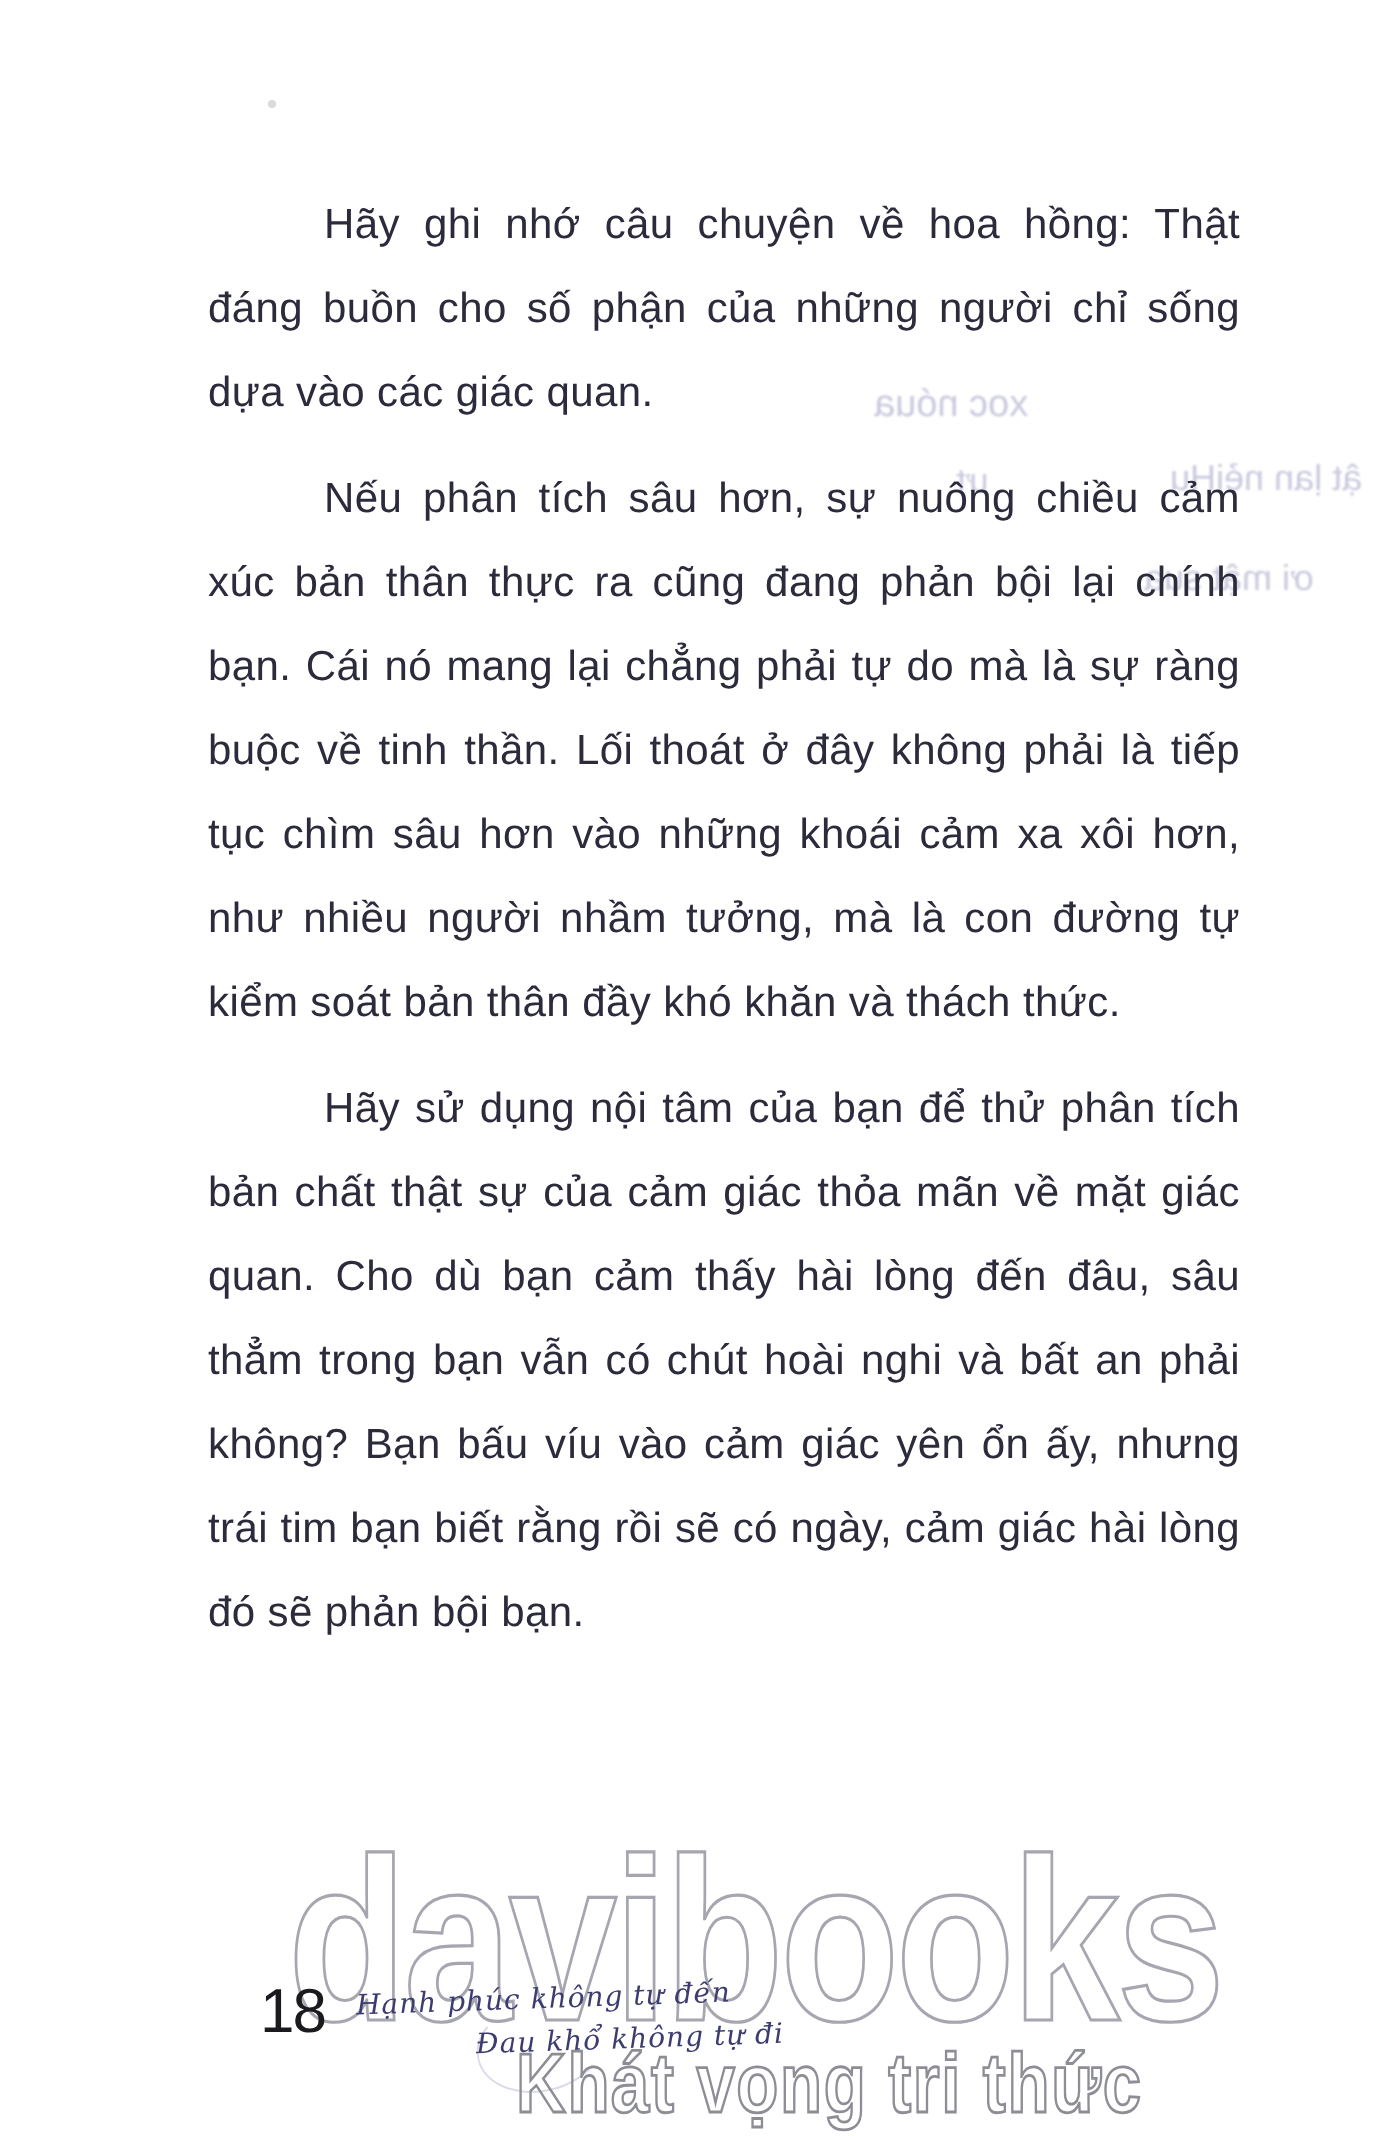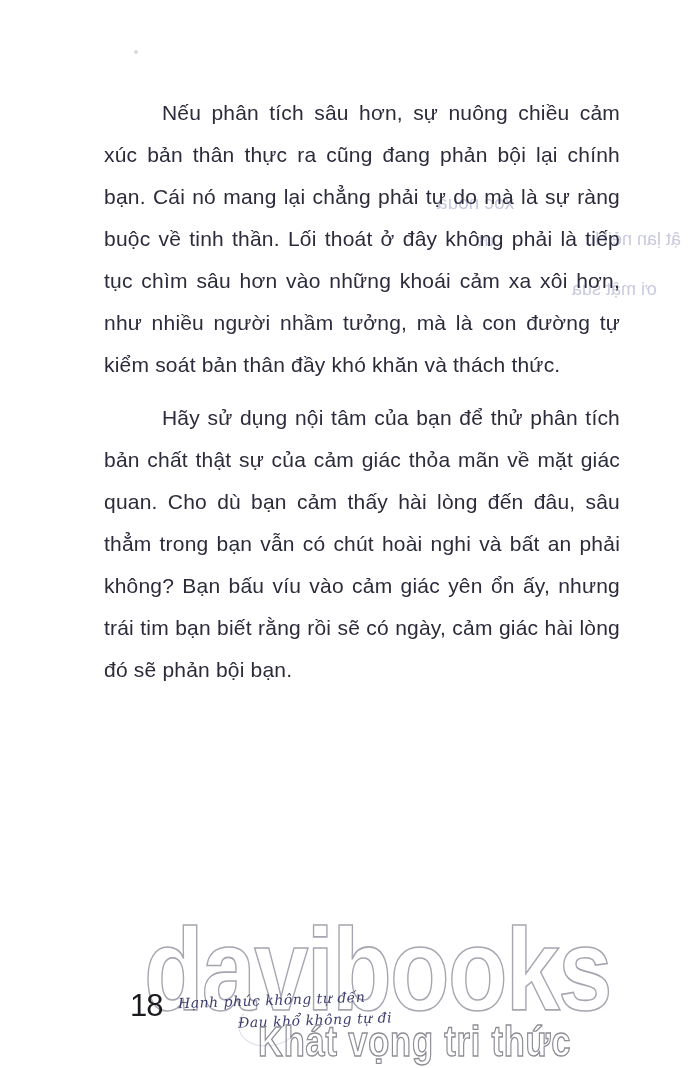--- a/index.html
+++ b/index.html
@@ -122,20 +122,21 @@
 <div class="page">
 
   <div class="speck"></div>
 
   <div class="ghost" style="left:437px; top:192px;">xoc nóua</div>
   <div class="ghost" style="left:585px; top:229px; font-size:18px;">ật ḷan nẻiHu</div>
   <div class="ghost" style="left:572px; top:279px; font-size:18px;">ơi mật sua</div>
   <div class="ghost" style="left:478px; top:231px; font-size:17px;">ưt</div>
 
   <div class="text-block">
+    <p>Hãy ghi nhớ câu chuyện về hoa hồng: Thật đáng buồn cho số phận của những người chỉ sống dựa vào các giác quan.</p>
     <p>Nếu phân tích sâu hơn, sự nuông chiều cảm xúc bản thân thực ra cũng đang phản bội lại chính bạn. Cái nó mang lại chẳng phải tự do mà là sự ràng buộc về tinh thần. Lối thoát ở đây không phải là tiếp tục chìm sâu hơn vào những khoái cảm xa xôi hơn, như nhiều người nhầm tưởng, mà là con đường tự kiểm soát bản thân đầy khó khăn và thách thức.</p>
     <p>Hãy sử dụng nội tâm của bạn để thử phân tích bản chất thật sự của cảm giác thỏa mãn về mặt giác quan. Cho dù bạn cảm thấy hài lòng đến đâu, sâu thẳm trong bạn vẫn có chút hoài nghi và bất an phải không? Bạn bấu víu vào cảm giác yên ổn ấy, nhưng trái tim bạn biết rằng rồi sẽ có ngày, cảm giác hài lòng đó sẽ phản bội bạn.</p>
   </div>
 
   <div class="brand-outline">davibooks</div>
 
   <div class="page-number">18</div>
 
   <div class="stamp-swirl"></div>
 

